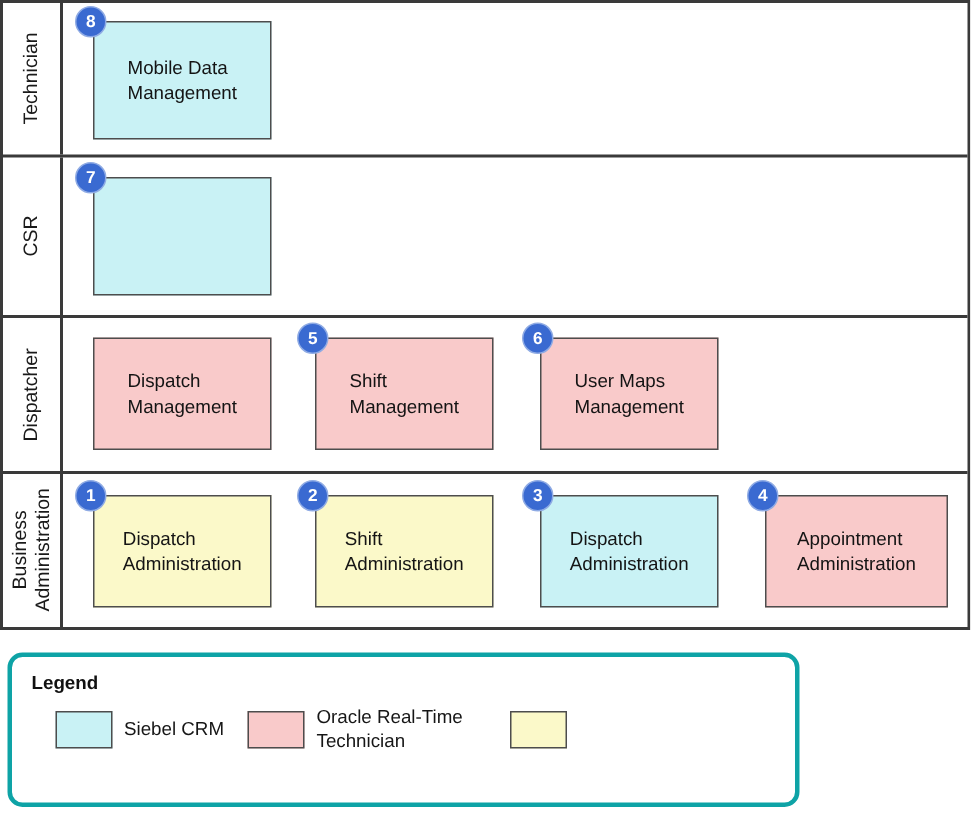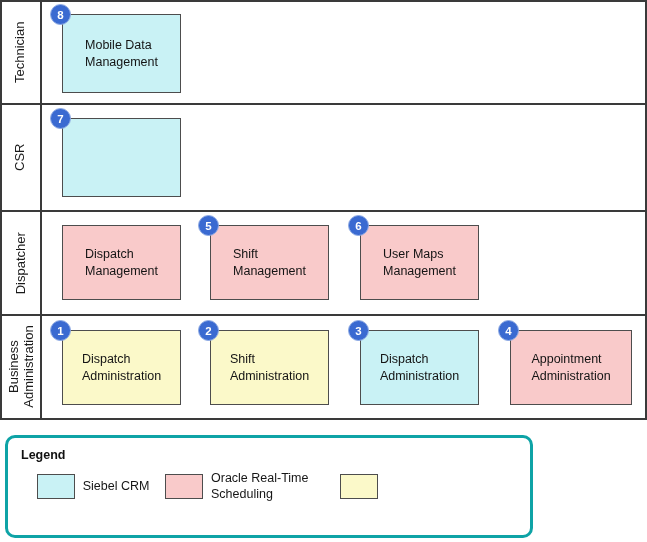--- a/index.html
+++ b/index.html
@@ -149,21 +149,21 @@
   <div class="legend" style="border-color: rgb(14, 163, 166);">
     <div class="legend-title">Legend</div>
     <div class="legend-items">
       <div class="legend-item li-1">
         <div class="swatch" style="background: rgb(201, 242, 245);"></div>
         <div class="legend-item-label">Siebel CRM</div>
       </div>
       <div class="legend-item li-2">
         <div class="swatch" style="background: rgb(249, 202, 202);"></div>
         <div class="legend-item-label">Oracle Real-Time
-Scheduling</div>
+Technician</div>
       </div>
       <div class="legend-item">
         <div class="swatch" style="background: rgb(251, 249, 201);"></div>
       </div>
     </div>
   </div>
 
 </div>
 
 </body></html>

